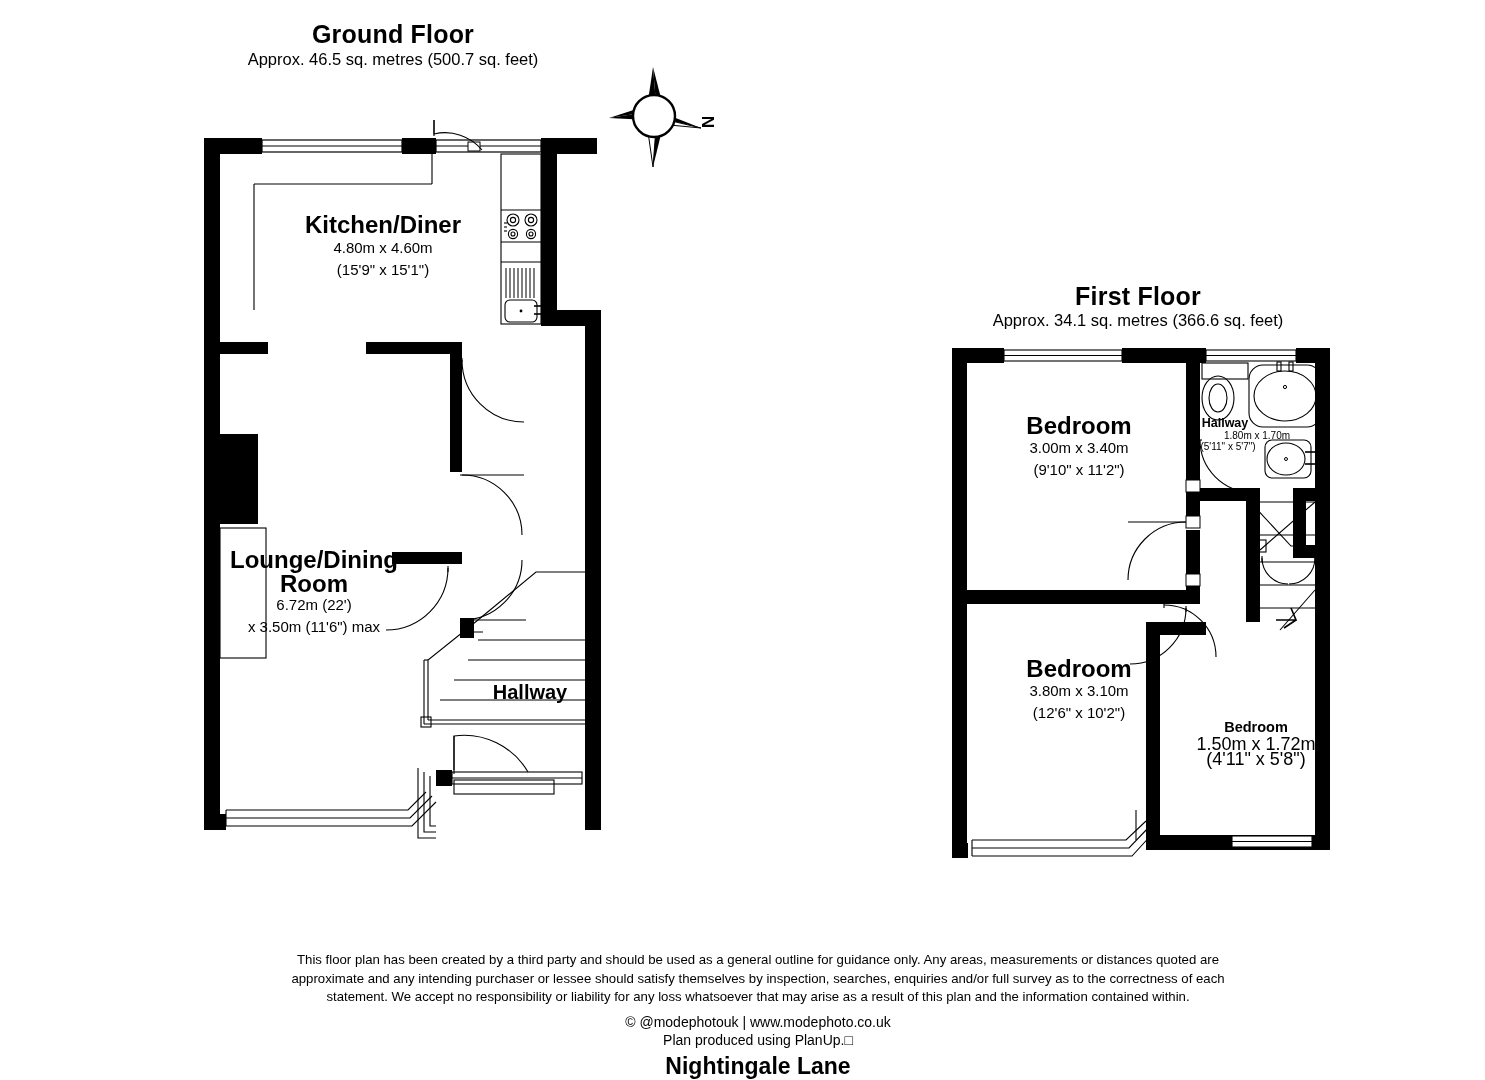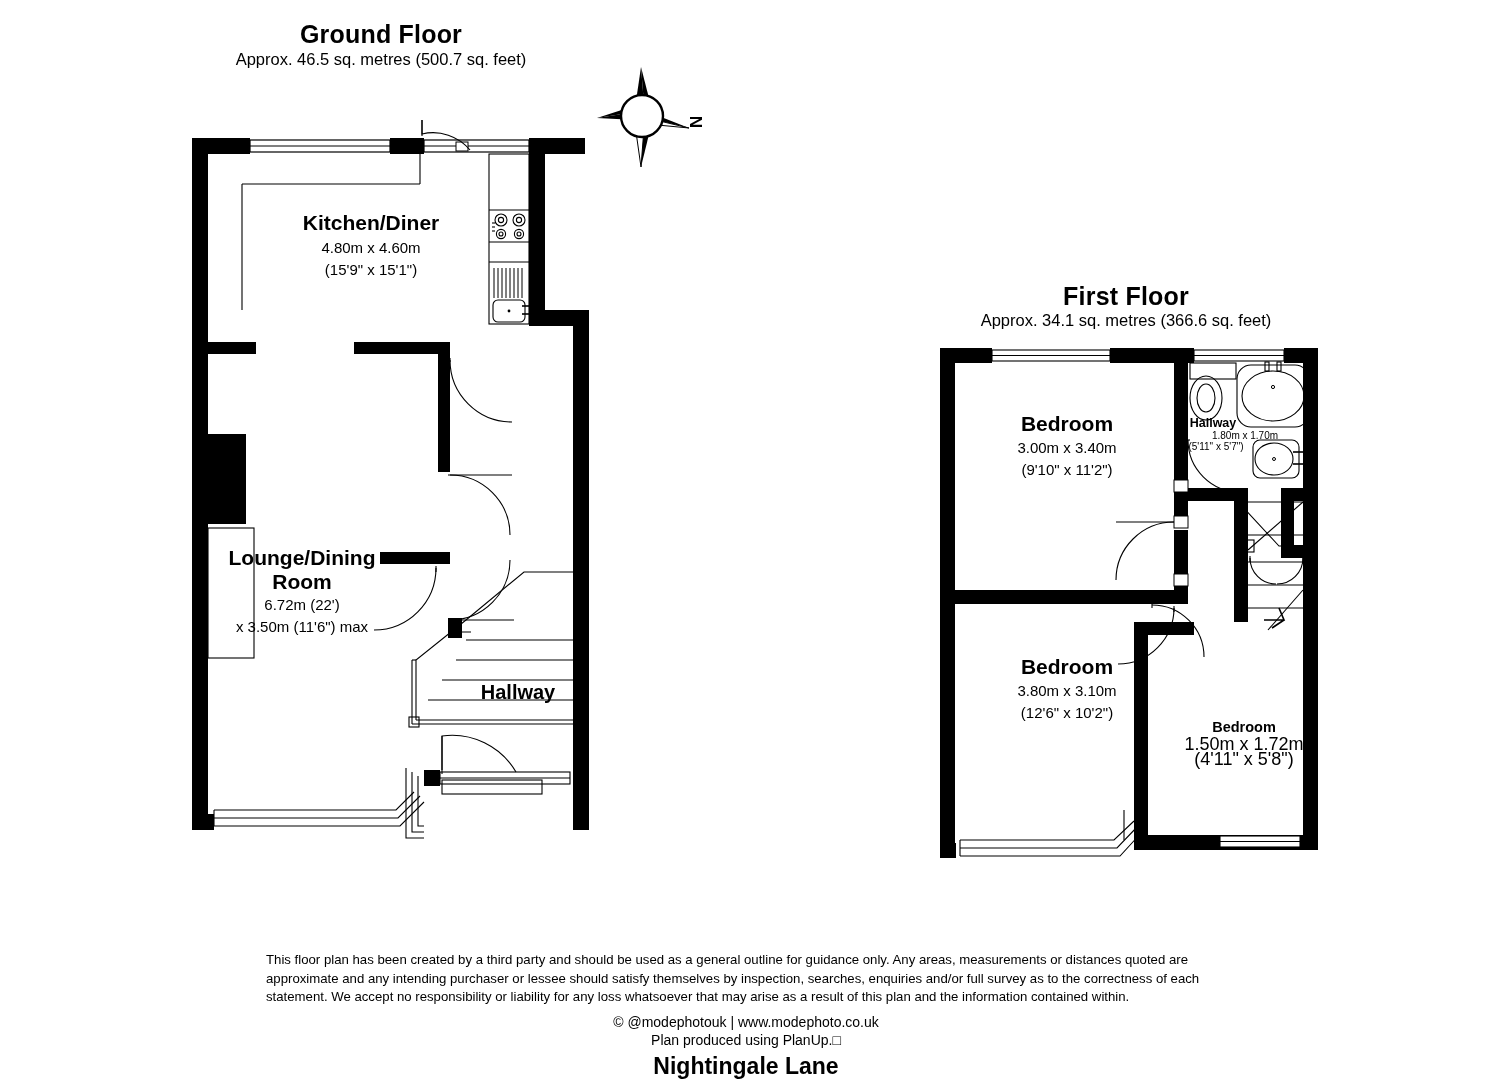--- a/index.html
+++ b/index.html
@@ -10,59 +10,59 @@
   body {
     width: 1485px;
     height: 1080px;
     position: relative;
     font-family: "Liberation Sans", sans-serif;
     color: #000000;
     overflow: hidden;
   }
   #stage {
     position: absolute;
-    left: 4px; top: 0;
+    left: 16px; top: 0;
     width: 1198px;
     height: 1080px;
   }
   .txt { position: absolute; white-space: pre; }
   .ctr { text-align: center; transform: translateX(-50%); }
 
   .floor-title {
     font-size: 25px;
     font-weight: bold;
     letter-spacing: 0.2px;
   }
   .floor-sub {
     font-size: 16.5px;
     font-weight: normal;
   }
   .room-name {
-    font-size: 21px;
+    font-size: 24px;
     font-weight: bold;
   }
   .room-dims {
     font-size: 15px;
     font-weight: normal;
     line-height: 22px;
   }
   .room-name-sm { font-size: 12.5px; font-weight: bold; }
   .room-dims-sm { font-size: 10px; font-weight: normal; line-height: 11.5px; }
   .room-name-xs { font-size: 14.5px; font-weight: bold; }
   .room-dims-xs { font-size: 18px; font-weight: normal; line-height: 15px; }
   .hall-name { font-size: 20px; font-weight: bold; }
 
   .total-area {
     font-size: 24px;
     font-weight: normal;
   }
   .disclaimer {
     font-size: 13.2px;
     line-height: 18.5px;
-    text-align: left;
+    text-align: center;
     width: 960px;
   }
   .credit {
     font-size: 14px;
     line-height: 19px;
     text-align: center;
   }
   .address {
     font-size: 23px;
     font-weight: bold;

